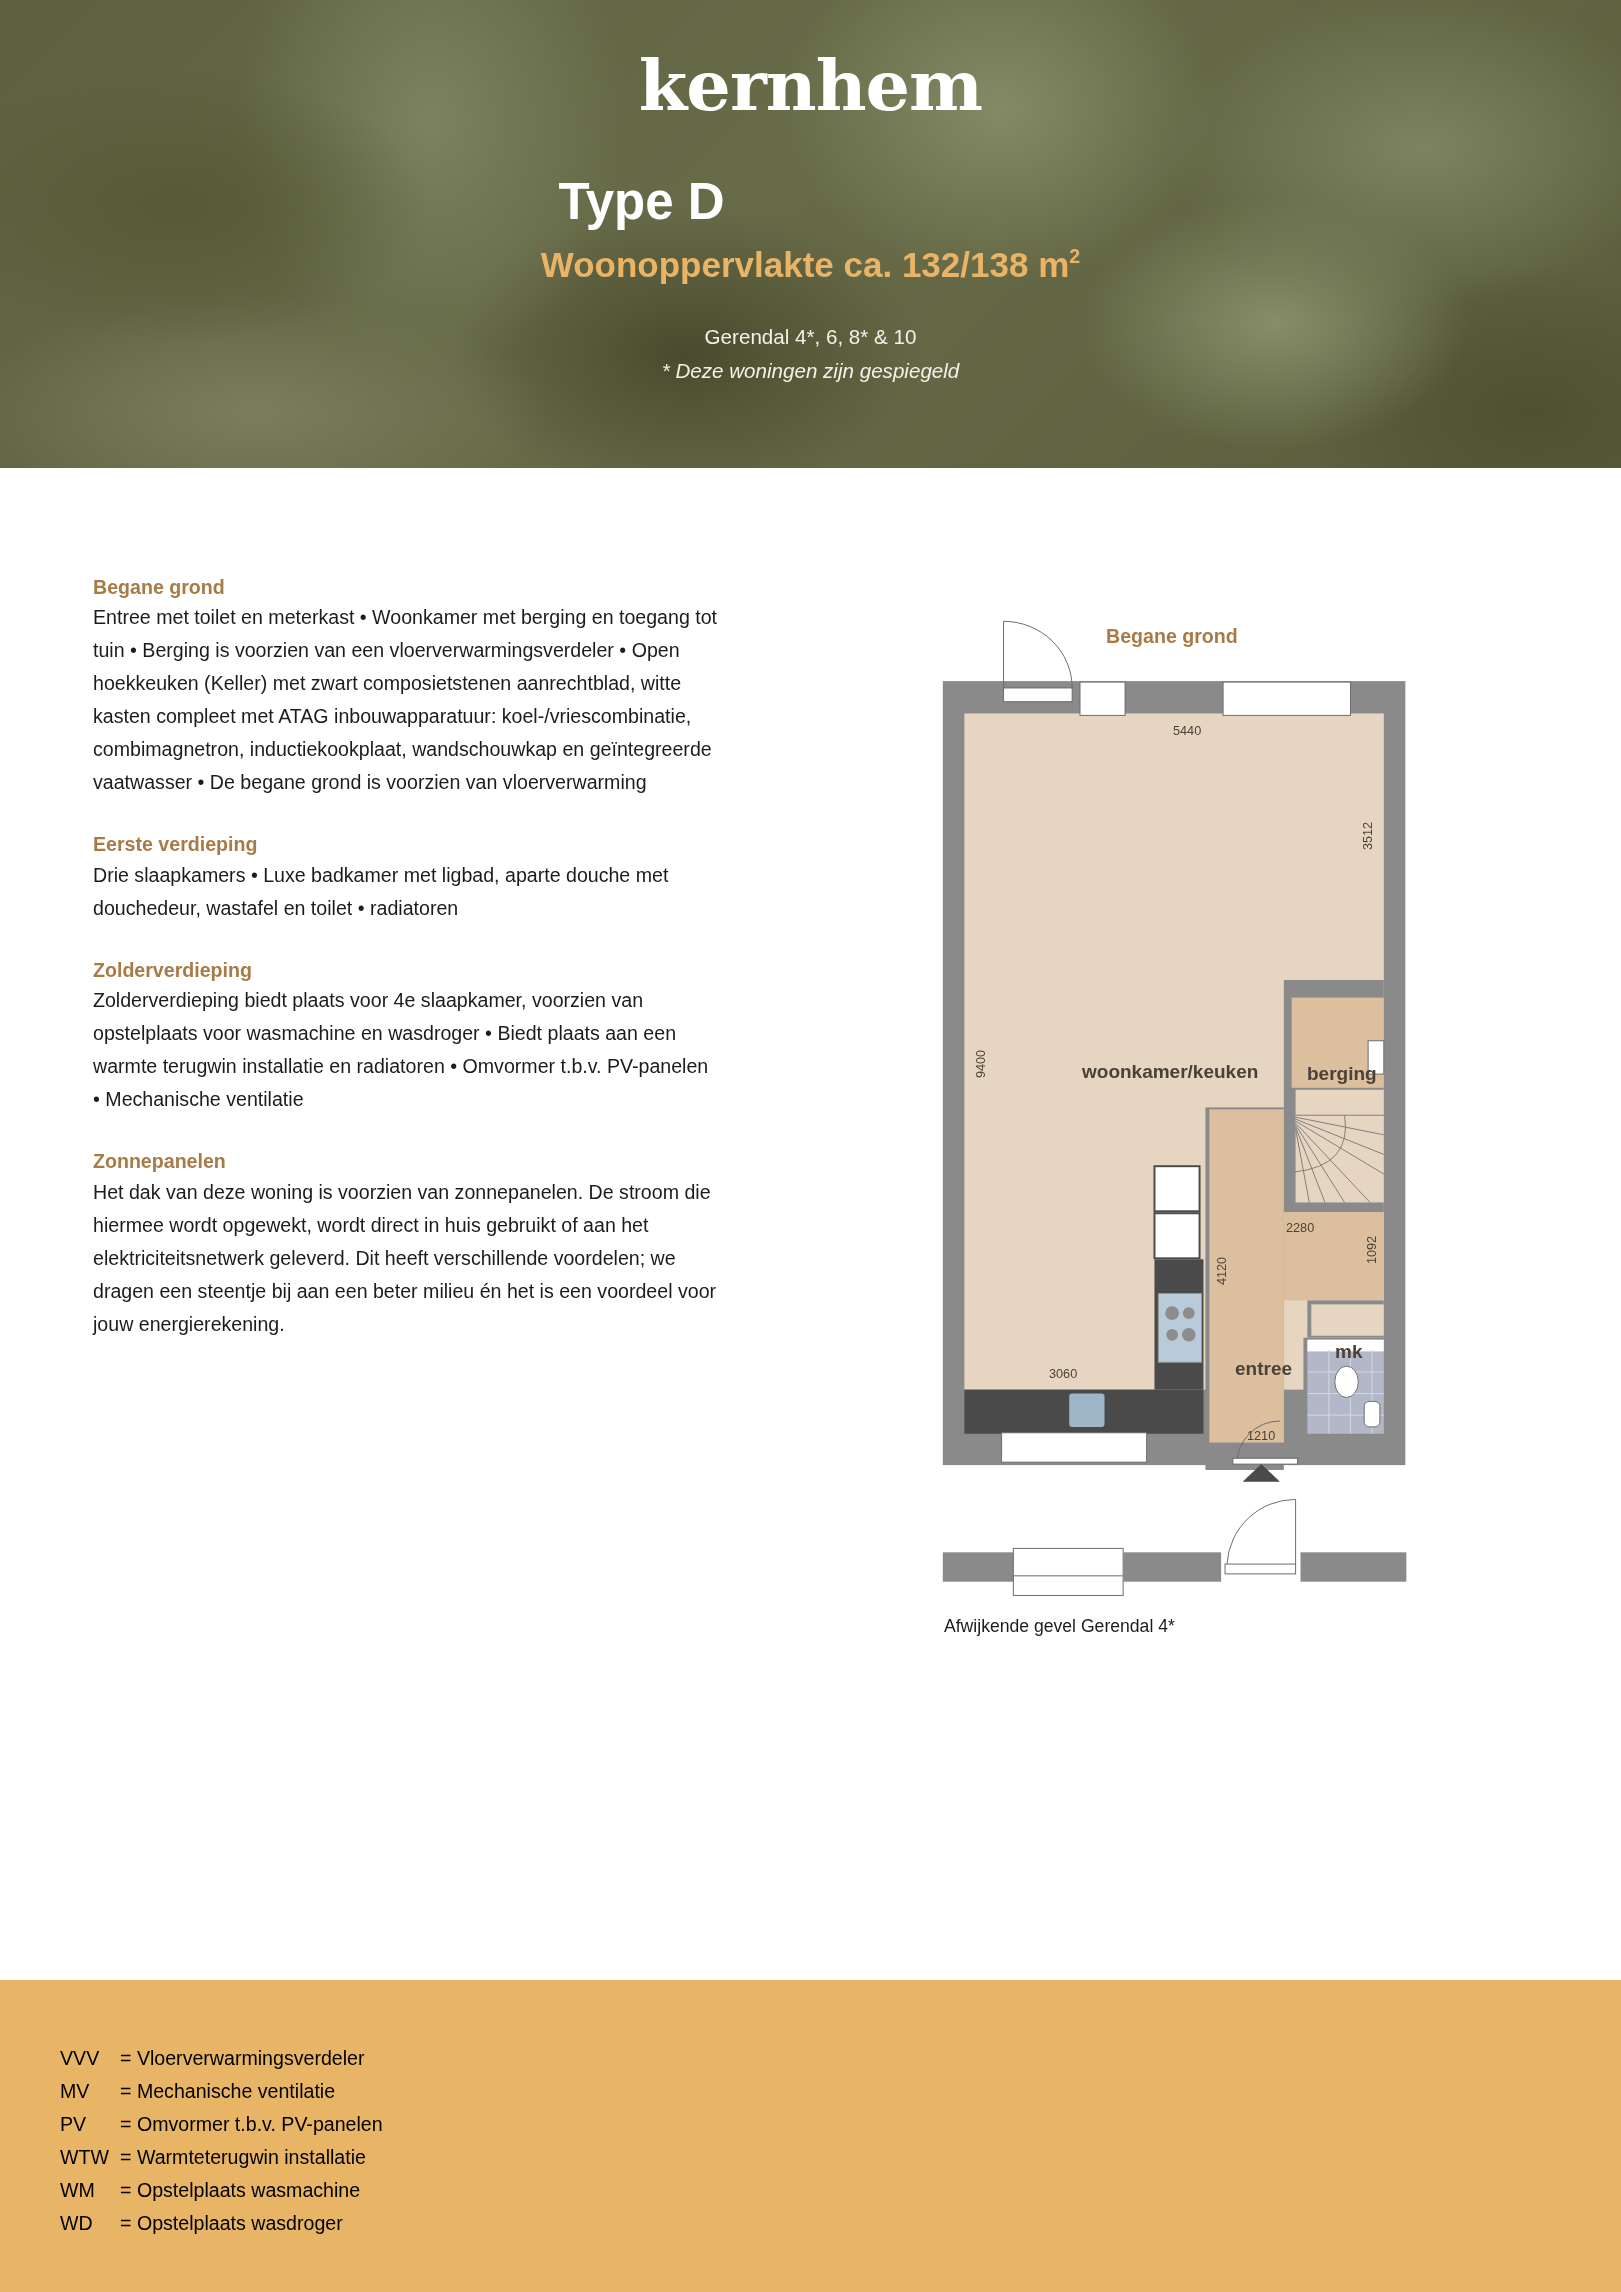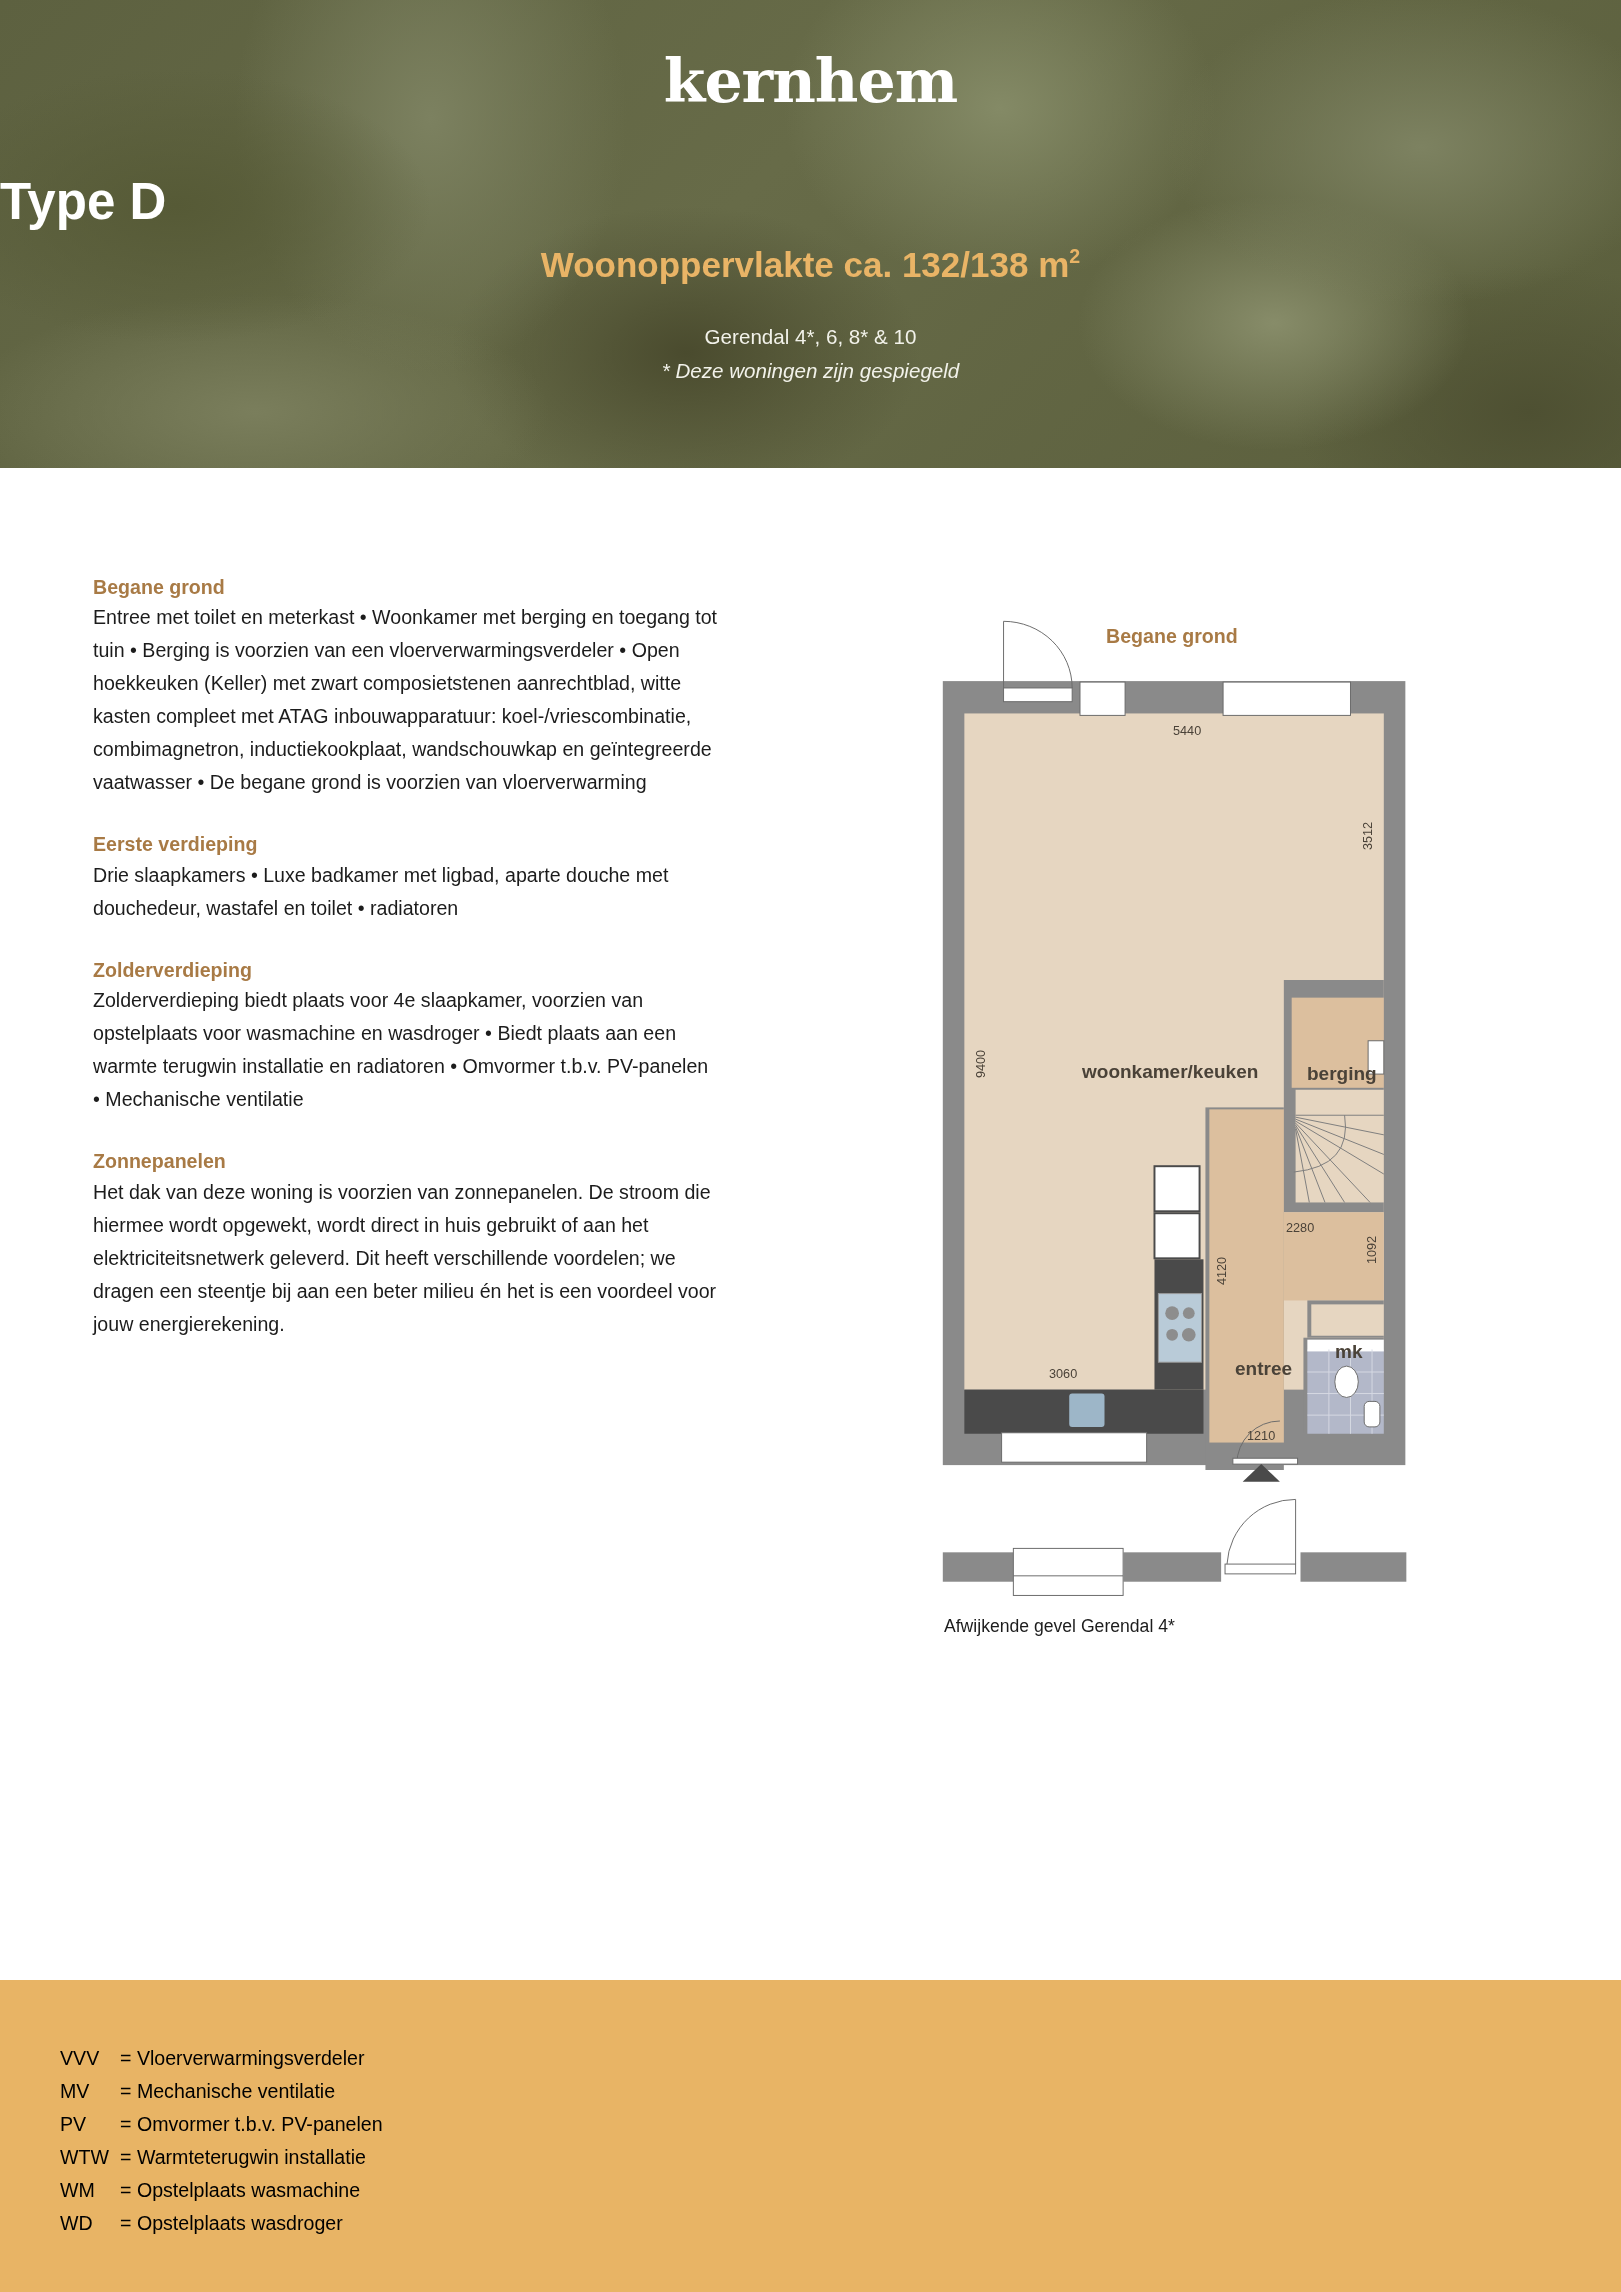--- a/index.html
+++ b/index.html
@@ -15,24 +15,24 @@
       radial-gradient(ellipse 216px 176px at 1000px 108px, #848a66 0%, rgba(132,138,102,0) 100%),
       radial-gradient(ellipse 255px 157px at 1421px 147px, #7d8261 0%, rgba(125,130,97,0) 100%),
       radial-gradient(ellipse 196px 127px at 1274px 323px, #878c69 0%, rgba(135,140,105,0) 100%),
       radial-gradient(ellipse 235px 147px at 686px 353px, #4a4b2e 0%, rgba(74,75,46,0) 100%),
       radial-gradient(ellipse 235px 147px at 1529px 412px, #4e5032 0%, rgba(78,80,50,0) 100%),
       linear-gradient(135deg, #5d6140 0%, #676b48 45%, #5a5e3c 100%);
   }
   .logo {
     position: absolute; left: 0; width: 1621px; top: 51px; text-align: center;
     font-family: "DejaVu Serif", "Liberation Serif", serif; font-weight: bold;
-    font-size: 60px; color: #ffffff; letter-spacing: -1px; line-height: 1;
+    font-size: 70px; color: #ffffff; letter-spacing: -1px; line-height: 1;
   }
   .type-title {
-    position: absolute; left: 0; width: 1283px; top: 176px; 
+    position: absolute; left: 0; width: 1283px; top: 176px; text-align: center;
     font-weight: bold; font-size: 51px; color: #ffffff; line-height: 1;
   }
   .area-title {
     position: absolute; left: 0; width: 1621px; top: 247px; text-align: center;
     font-weight: bold; font-size: 35px; color: #e9b466; line-height: 1;
   }
   .area-title sup { font-size: 19.6px; vertical-align: 13.7px; }
   .addr {
     position: absolute; left: 0; width: 1621px; top: 327px; text-align: center;
     font-size: 20.6px; color: #f2f2ea; line-height: 1;

